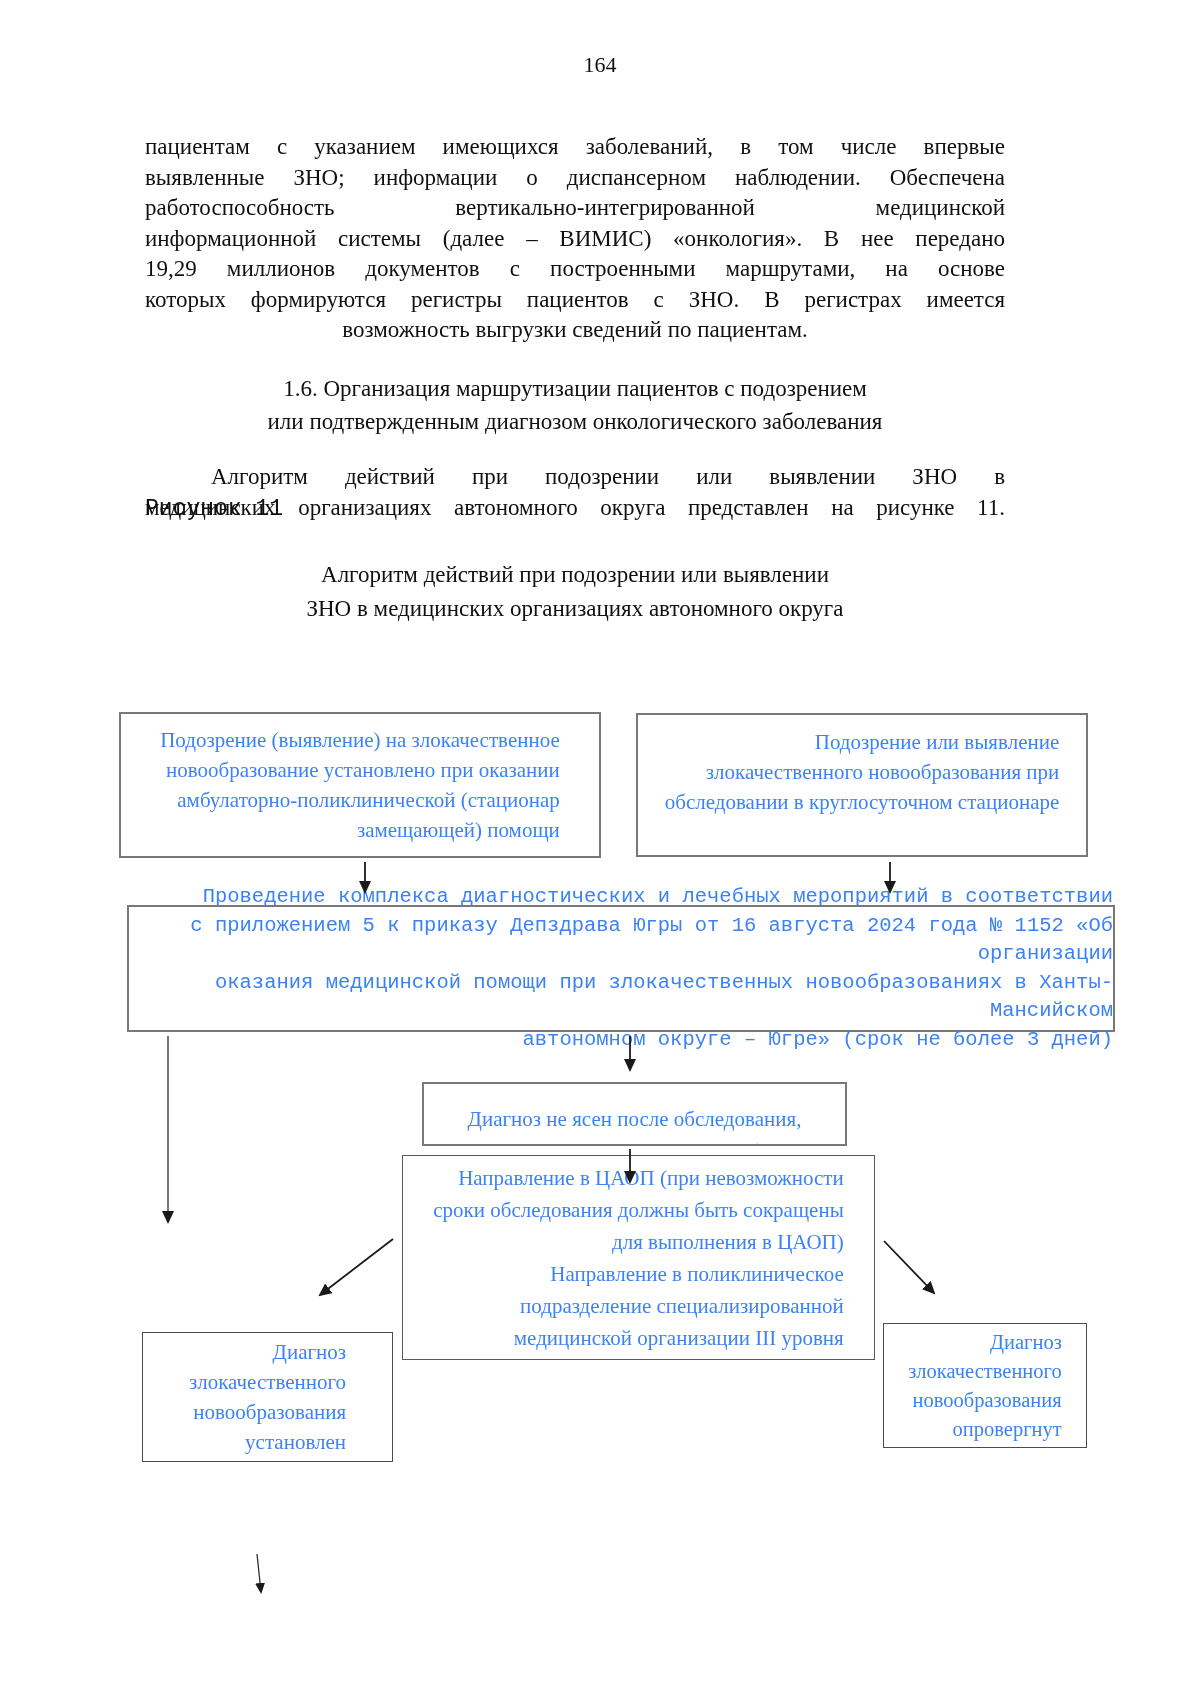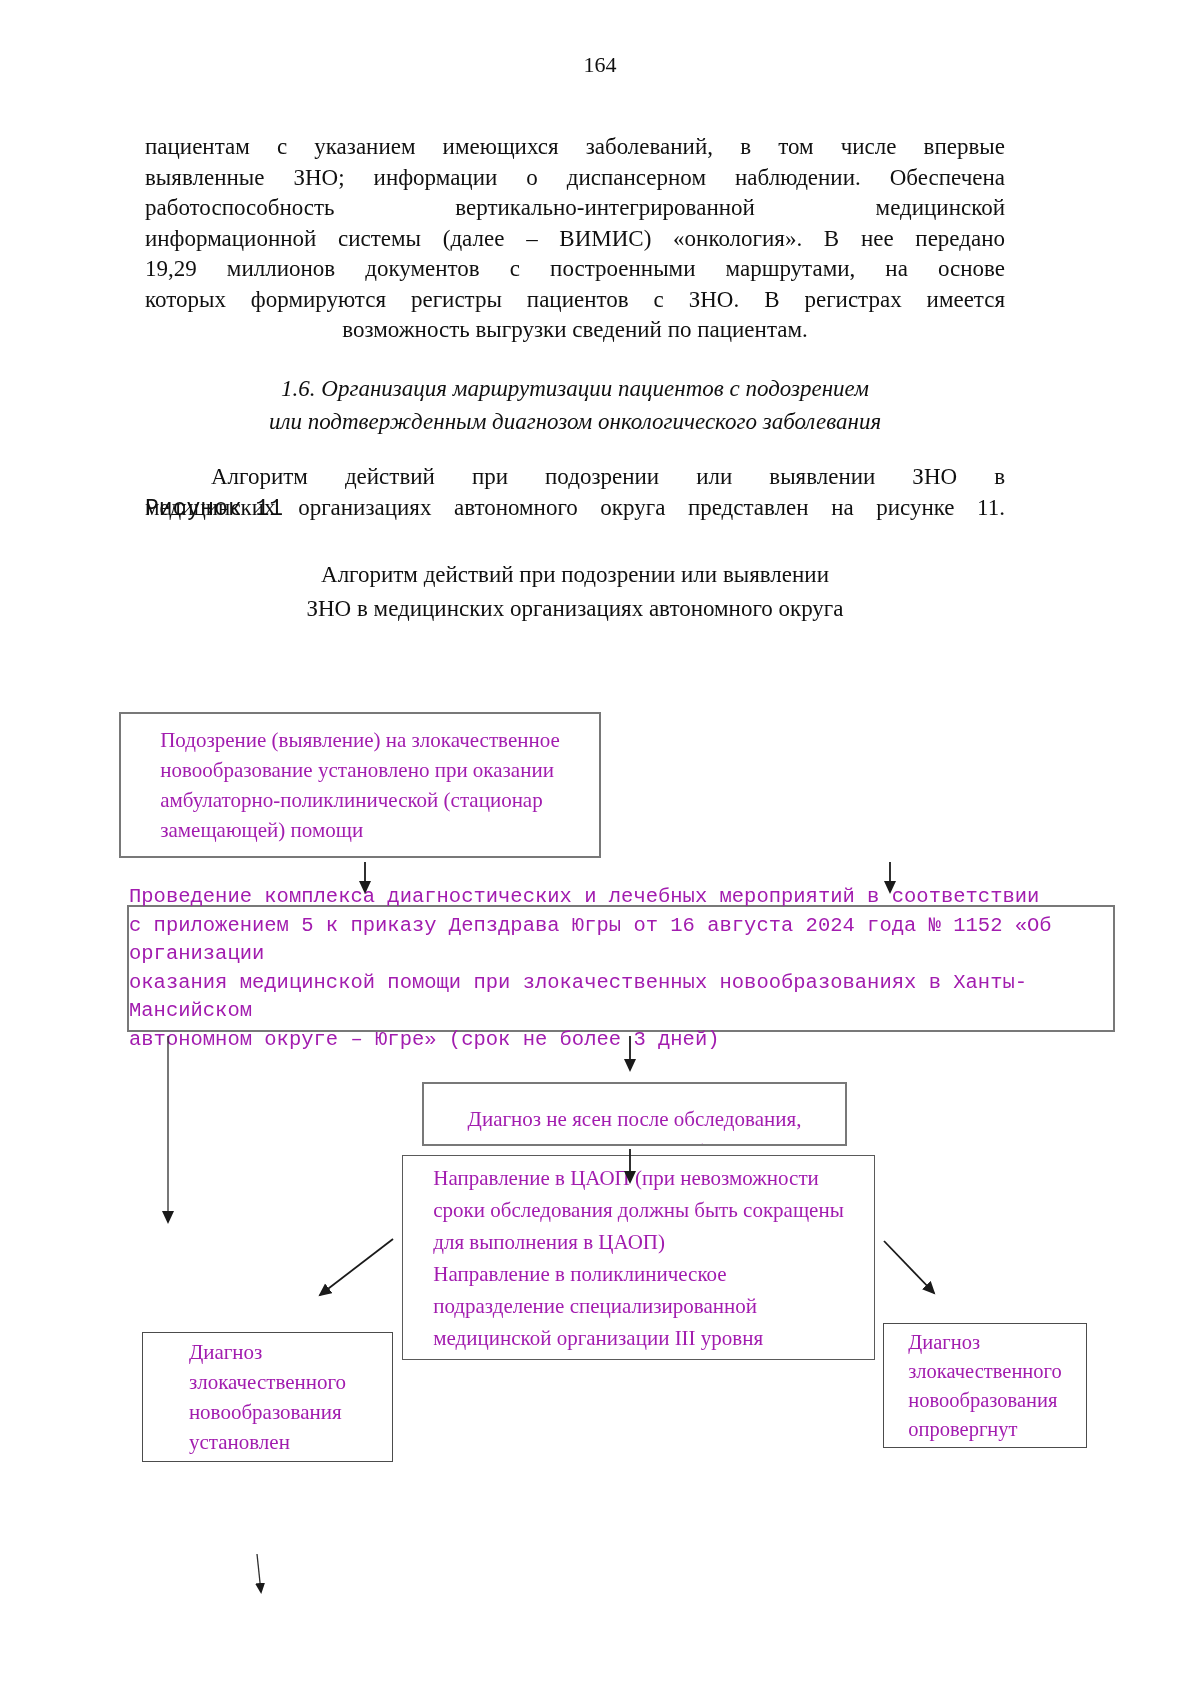--- a/index.html
+++ b/index.html
@@ -16,38 +16,38 @@
   .page-number{
     top:52px;left:0;width:1200px;
     text-align:center;font-size:22px;
   }
   .body-col{left:145px;width:860px;}
   .body-text{font-size:23px;line-height:30.5px;}
   .just-lines{white-space:pre-line;text-align:justify;text-align-last:justify;}
   .last-line{text-align:center;}
   .indent{ text-indent:66px; }
   .centered-block{white-space:pre-line;text-align:center;}
-  .heading{top:372px;font-size:23px;line-height:33px;font-style:italic;}
+  .heading{top:372px;font-size:23px;line-height:33px;}
   .para2{top:462px;}
   .fig-label{top:496px;font-size:23px;text-align:left;font-family:Liberation Mono, monospace;}
   .fig-title{top:558px;font-size:23px;line-height:34px;}
 
   
   .fc-box{
     position:absolute;
     background:#ffffff;
     border:2px solid #787878;
     box-sizing:border-box;
     display:flex;
     justify-content:center;
-    text-align:left;
+    text-align:right;
     white-space:pre-line;
     font-size:21px;
     line-height:30px;
-    color:#a21caf;
+    color:#3b82f6;
   }
   .v-center{align-items:center;}
   .v-top{align-items:flex-start;}
   .b1{left:119px;top:712px;width:482px;height:146px;}
   .b2{left:636px;top:713px;width:452px;height:144px;padding-top:12px;}
   .b3{left:127px;top:905px;width:988px;height:127px;font-size:20.5px;line-height:28.5px;font-family:Liberation Mono, monospace;}
   .b4{left:422px;top:1082px;width:425px;height:64px;padding-top:19px;line-height:33px;overflow:hidden;}
   .b5{left:402px;top:1155px;width:473px;height:205px;line-height:32px;border-color:#5a5a5a;border-width:1.5px;}
   .b6{left:883px;top:1323px;width:204px;height:125px;font-size:20.5px;line-height:29px;border-color:#4c4c4c;border-width:1.5px;}
   .b7{left:142px;top:1332px;width:251px;height:130px;border-color:#4c4c4c;border-width:1.5px;}
@@ -83,20 +83,23 @@
 
   <div class="abs body-col fig-label">Рисунок 11</div>
 
   <div class="abs body-col centered-block fig-title">Алгоритм действий при подозрении или выявлении
 ЗНО в медицинских организациях автономного округа</div>
 
   <div class="fc-box b1 v-center">Подозрение (выявление) на злокачественное
 новообразование установлено при оказании
 амбулаторно-поликлинической (стационар
 замещающей) помощи</div>
+  <div class="fc-box b2 v-top">Подозрение или выявление
+злокачественного новообразования при
+обследовании в круглосуточном стационаре</div>
   <div class="fc-box b3 v-center">Проведение комплекса диагностических и лечебных мероприятий в соответствии
 с приложением 5 к приказу Депздрава Югры от 16 августа 2024 года № 1152 «Об организации
 оказания медицинской помощи при злокачественных новообразованиях в Ханты-Мансийском
 автономном округе – Югре» (срок не более 3 дней)</div>
   <div class="fc-box b4 v-top">Диагноз не ясен после обследования,
 проведённого в полном объёме</div>
   <div class="fc-box b5 v-center">Направление в ЦАОП (при невозможности
 сроки обследования должны быть сокращены
 для выполнения в ЦАОП)
 Направление в поликлиническое

